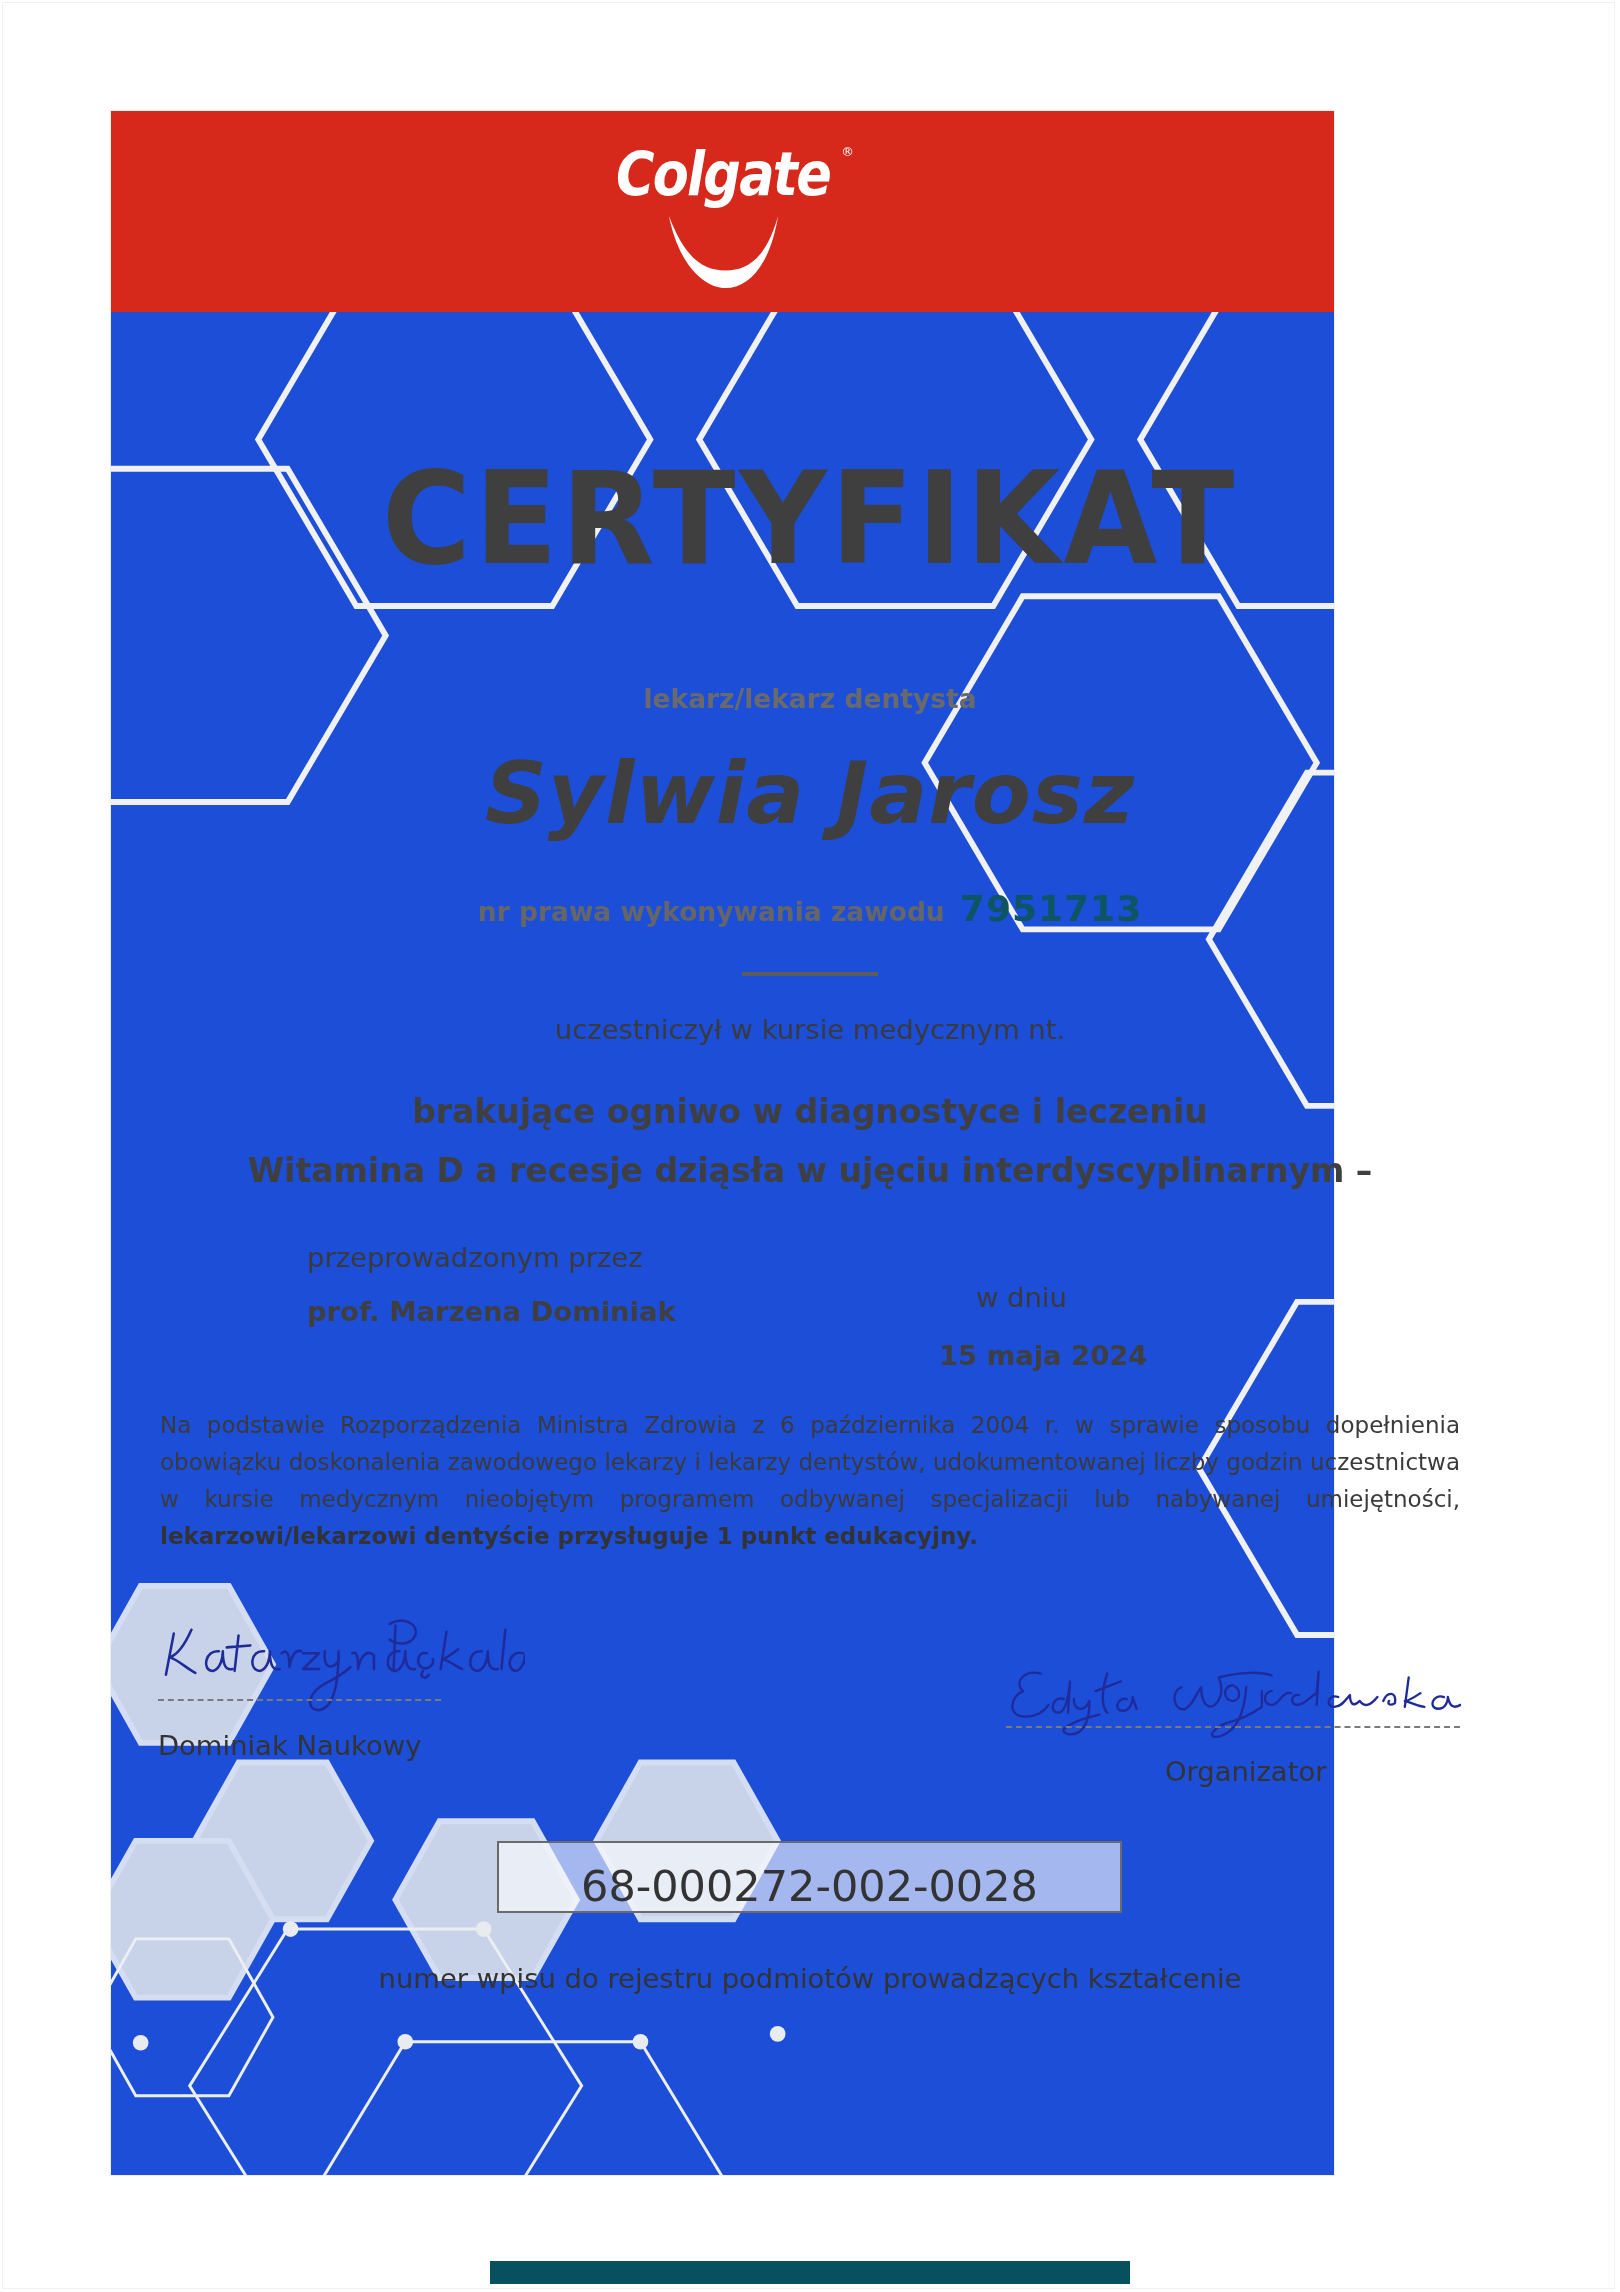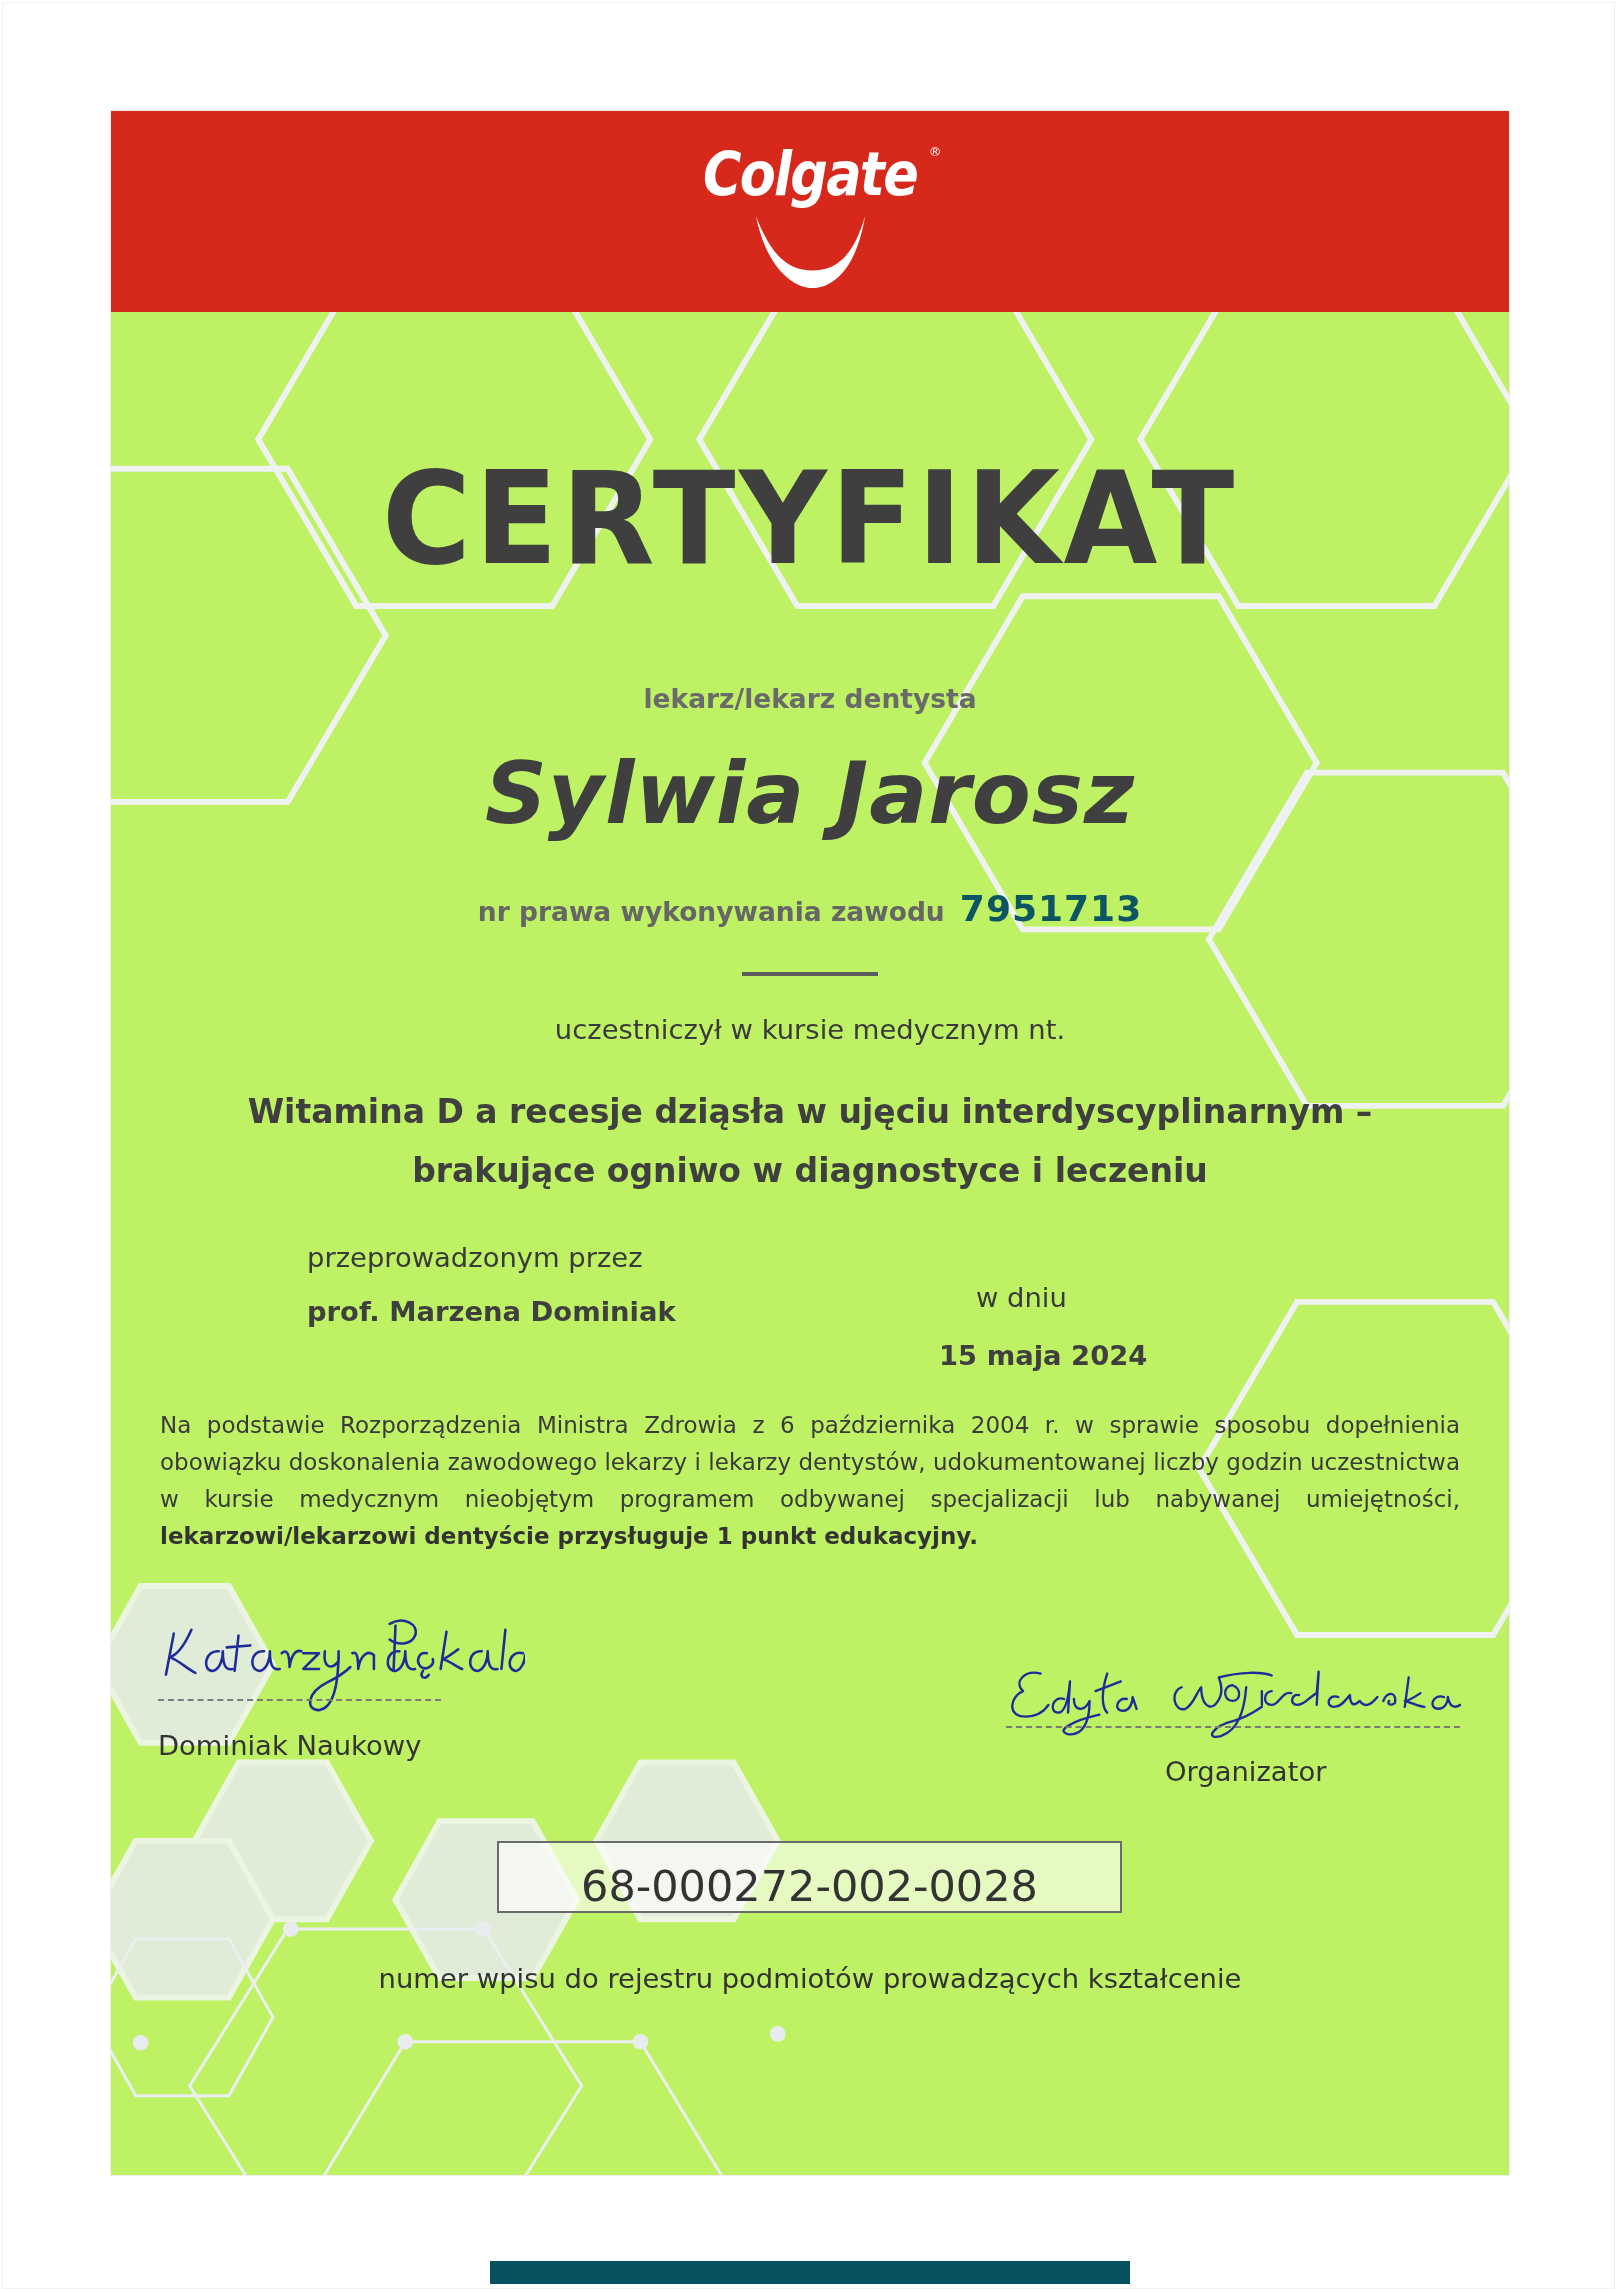--- a/index.html
+++ b/index.html
@@ -7,22 +7,22 @@
     width: 1620px; height: 2293px; position: relative; overflow: hidden;
     background: #ffffff;
     font-family: "DejaVu Sans", sans-serif;
     color: #3a3a3a;
   }
   .page-edge {
     position: absolute; left: 2px; top: 2px; width: 1613px; height: 2287px;
     border: 1px solid #f1f1f1; box-sizing: border-box;
   }
   .frame {
-    position: absolute; left: 110px; top: 110px; width: 1400px; height: 2066px;
-    background: #bef264;
+    position: absolute; left: 110px; top: 110px; width: 1225px; height: 2066px;
+    background: #1d4ed8;
     border: 1px solid #eeeeee; box-sizing: border-box; overflow: hidden; padding-left: 8px;
   }
   .bg-hex { position: absolute; left: 0; top: 201px; width: 1400px; height: 1865px; }
   .banner {
     position: absolute; left: 0; top: 0; width: 100%; height: 201px;
     background: #d7291b;
   }
   .logo { position: absolute; left: 50%; top: 27.4px; transform: translateX(-50%); width: 333px; height: 157px; }
   .logo-text {
     position: absolute; left: 0; top: 0; width: 100%; text-align: center;
@@ -123,22 +123,22 @@
 <div class="abs center license">
   <span>nr prawa wykonywania zawodu</span>
   <span class="num">7951713</span>
 </div>
 
 <div class="abs divider"></div>
 
 <div class="abs center participated">uczestniczył w kursie medycznym nt.</div>
 
 <div class="abs center course">
+  <div>brakujące ogniwo w diagnostyce i leczeniu</div>
   <div>Witamina D a recesje dziąsła w ujęciu interdyscyplinarnym –</div>
-  <div>brakujące ogniwo w diagnostyce i leczeniu</div>
 </div>
 
 <div class="abs label-sm" style="left:307px; top:1242px;">przeprowadzonym przez</div>
 <div class="abs val-sm" style="left:307px; top:1296px;">prof. Marzena Dominiak</div>
 <div class="abs label-sm" style="left:939px; top:1282px;margin-left:37px;">w dniu</div>
 <div class="abs val-sm" style="left:939px; top:1296px;margin-top:44px;">15 maja 2024</div>
 
 <div class="abs para">
   <span>Na podstawie Rozporządzenia Ministra Zdrowia z 6 października 2004 r. w sprawie sposobu dopełnienia obowiązku doskonalenia zawodowego lekarzy i lekarzy dentystów, udokumentowanej liczby godzin uczestnictwa w kursie medycznym nieobjętym programem odbywanej specjalizacji lub nabywanej umiejętności,</span>
   <b>lekarzowi/lekarzowi dentyście przysługuje 1 punkt edukacyjny.</b>

